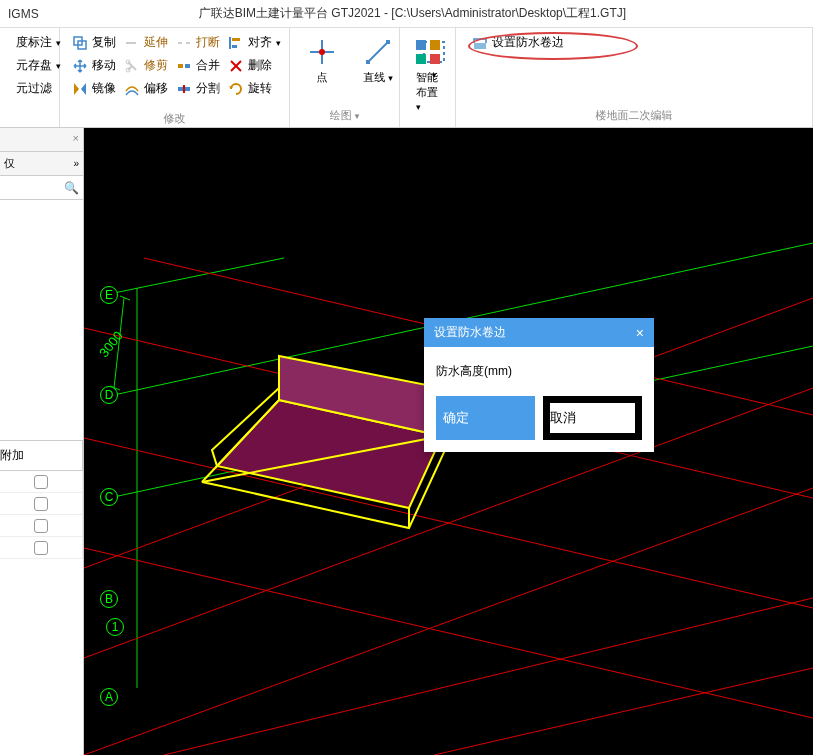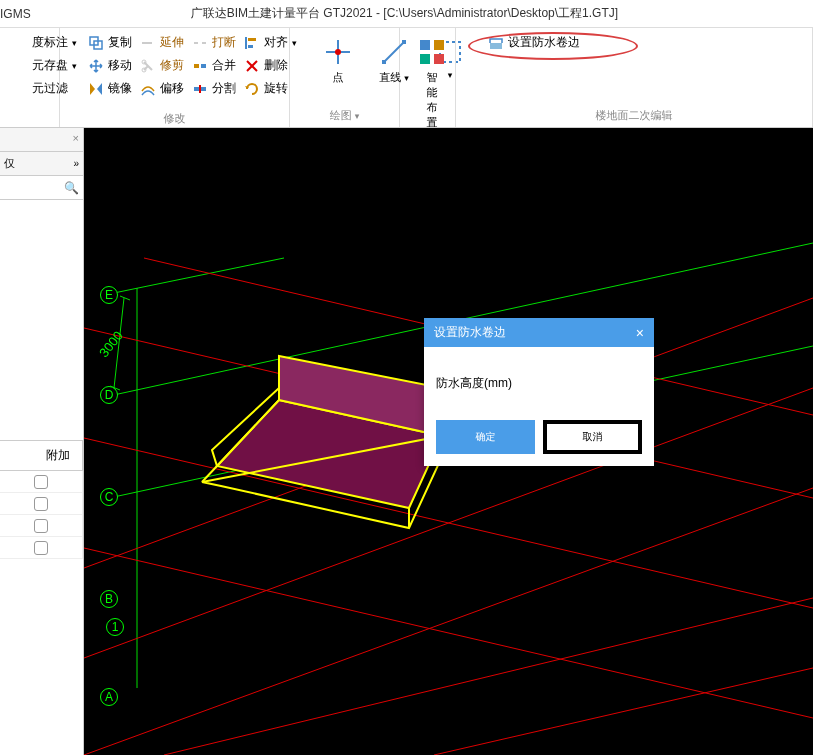--- a/index.html
+++ b/index.html
@@ -1,21 +1,21 @@
 <!DOCTYPE html>
 <html><head>
 <meta charset="utf-8">
 <style>
 * { box-sizing: border-box; margin: 0; padding: 0; font-family: "Microsoft YaHei", sans-serif; }
 body { width: 813px; height: 755px; background: #fff; overflow: hidden; position: relative; }
 
-.titlebar { height: 28px; background: #fff; border-bottom: 1px solid #ddd; display: flex; align-items: center; font-size: 12px; color: #333; }
+.titlebar { height: 28px; background: #fff; border-bottom: 1px solid #ddd; display: flex; align-items: center; padding-left: 8px; font-size: 12px; color: #333; }
 
 .ribbon { height: 100px; background: #fff; border-bottom: 1px solid #ccc; display: flex; }
-.ribbon-group { border-right: 1px solid #ddd; padding: 4px 24px; display: flex; flex-direction: column; justify-content: space-between; }
+.ribbon-group { border-right: 1px solid #ddd; padding: 4px 8px; display: flex; flex-direction: column; justify-content: space-between; }
 .ribbon-group-title { font-size: 11px; color: #888; text-align: center; margin-top: 12px; }
 .ribbon-col { display: flex; flex-direction: column; gap: 2px; }
 .ribbon-large { display: flex; flex-direction: column; align-items: center; gap: 2px; padding: 4px 8px; cursor: pointer; }
 .ribbon-small { display: flex; align-items: center; gap: 4px; font-size: 12px; padding: 2px 4px; cursor: pointer; white-space: nowrap; }
 .ribbon-small.disabled { color: #a16207; cursor: default; }
 .icon-sm { width: 16px; height: 16px; display: inline-block; }
 .icon-lg { width: 32px; height: 32px; display: inline-block; }
 .label-sm { font-size: 11px; }
 
 .highlight-ellipse { position: absolute; top: 32px; left: 468px; width: 170px; height: 28px; border: 2px solid #d94040; border-radius: 50%; pointer-events: none; z-index: 50; }
@@ -23,37 +23,37 @@
 .main-area { position: absolute; top: 128px; left: 0; right: 0; bottom: 0; display: flex; }
 .left-panel { width: 84px; background: #fff; border-right: 1px solid #ccc; position: relative; }
 .panel-tab { height: 24px; background: #f5f5f5; border-bottom: 1px solid #ccc; font-size: 11px; display: flex; align-items: center; padding: 0 4px; position: relative; }
 .panel-tab .close-x { position: absolute; right: 4px; top: 4px; color: #888; cursor: pointer; }
 .search-row { height: 24px; border-bottom: 1px solid #ccc; display: flex; align-items: center; padding: 0 4px; }
 .search-row input { border: none; width: 50px; font-size: 11px; outline: none; }
 .search-icon { color: #888; font-size: 12px; margin-left: auto; }
 
 .table-area { margin-top: 240px; }
 .table-header { display: flex; background: #fff; border-top: 1px solid #ccc; border-bottom: 1px solid #ccc; }
-.table-header-cell { flex: 1; font-size: 12px; text-align: right; padding: 6px 12px; border-right: 1px solid #ccc; }
+.table-header-cell { flex: 1; font-size: 12px; text-align: left; padding: 6px 0; border-right: 1px solid #ccc; }
 .table-row { display: flex; border-bottom: 1px solid #eee; height: 22px; }
 .table-cell { flex: 1; border-right: 1px solid #eee; display: flex; align-items: center; justify-content: center; }
 .checkbox { width: 14px; height: 14px; border: 1px solid #999; border-radius: 3px; }
 
 .canvas-area { flex: 1; background: #000; position: relative; overflow: hidden; }
 .axis-label { position: absolute; color: #0f0; font-size: 12px; width: 18px; height: 18px; border: 1px solid #0f0; border-radius: 50%; display: flex; align-items: center; justify-content: center; background: #000; }
 
 .dim-text { position: absolute; color: #0f0; font-size: 13px; transform: rotate(-52deg); transform-origin: left center; }
 
 .dialog { position: absolute; top: 190px; left: 340px; width: 230px; background: #fff; box-shadow: 0 2px 8px rgba(0,0,0,0.3); z-index: 100; }
 .dialog-title { background: #4a9de8; color: #fff; font-size: 12px; padding: 6px 10px; display: flex; justify-content: space-between; align-items: center; }
 .dialog-close { cursor: pointer; font-size: 14px; }
-.dialog-body { padding: 28px 12px; display: flex; gap: 8px; font-size: 12px; }
+.dialog-body { padding: 16px 12px; display: flex; gap: 8px; font-size: 12px; }
 .dialog-body input { flex: 1; border: 1px solid #4a9de8; padding: 4px; font-size: 12px; color: #4a9de8; }
 .dialog-footer { display: flex; gap: 8px; padding: 0 12px 12px; justify-content: center; }
-.dialog-btn { flex: 1; padding: 6px 0; font-size: 10px; border: 4px solid #000000; cursor: pointer; text-align: center; }
+.dialog-btn { flex: 1; padding: 6px 0; font-size: 13px; border: 7px solid #000000; cursor: pointer; }
 .dialog-btn.primary { background: #4a9de8; color: #fff; border-color: #4a9de8; }
 
 svg.viewport { position: absolute; top: 0; left: 0; width: 100%; height: 100%; }
 </style>
 </head>
 <body>
 
 <div class="titlebar">
   <span style="margin-right:160px;">IGMS</span>
   <span>广联达BIM土建计量平台 GTJ2021 - [C:\Users\Administrator\Desktop\工程1.GTJ]</span>

